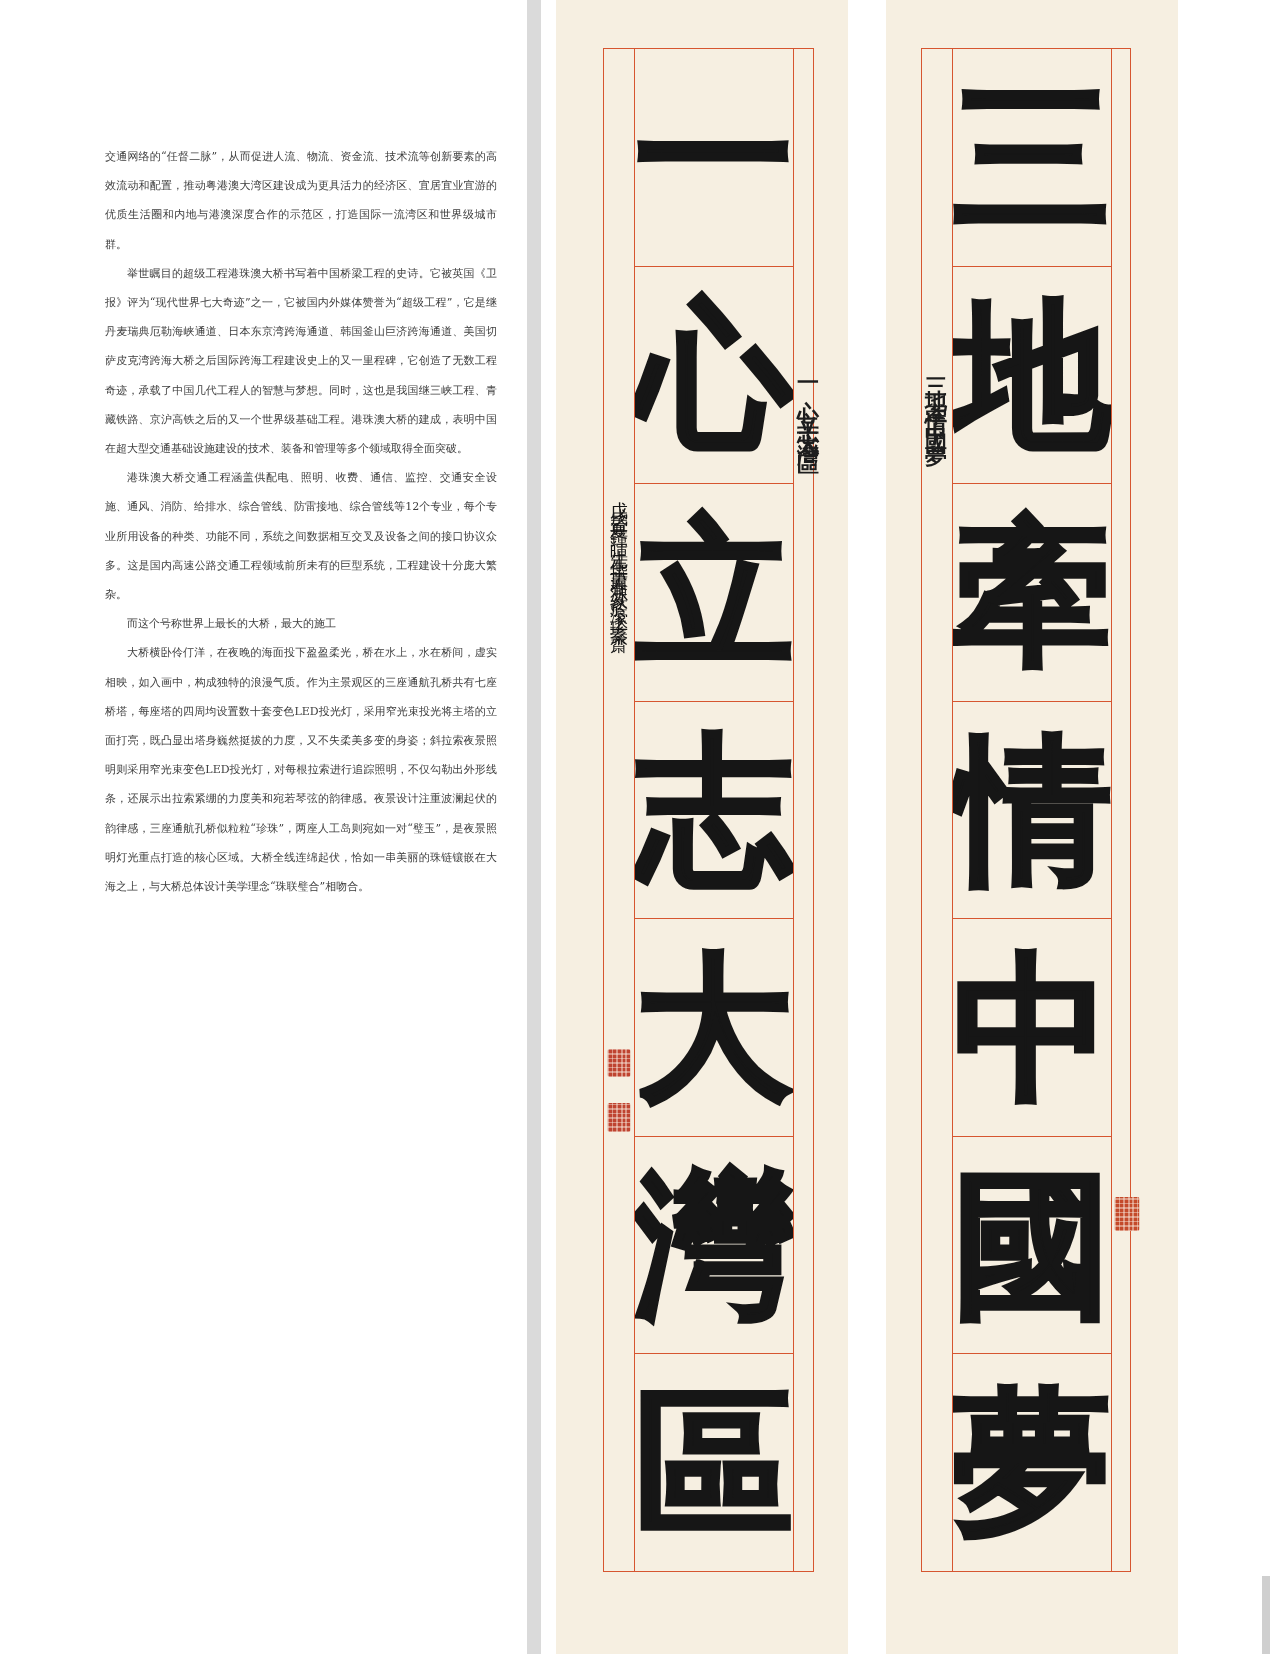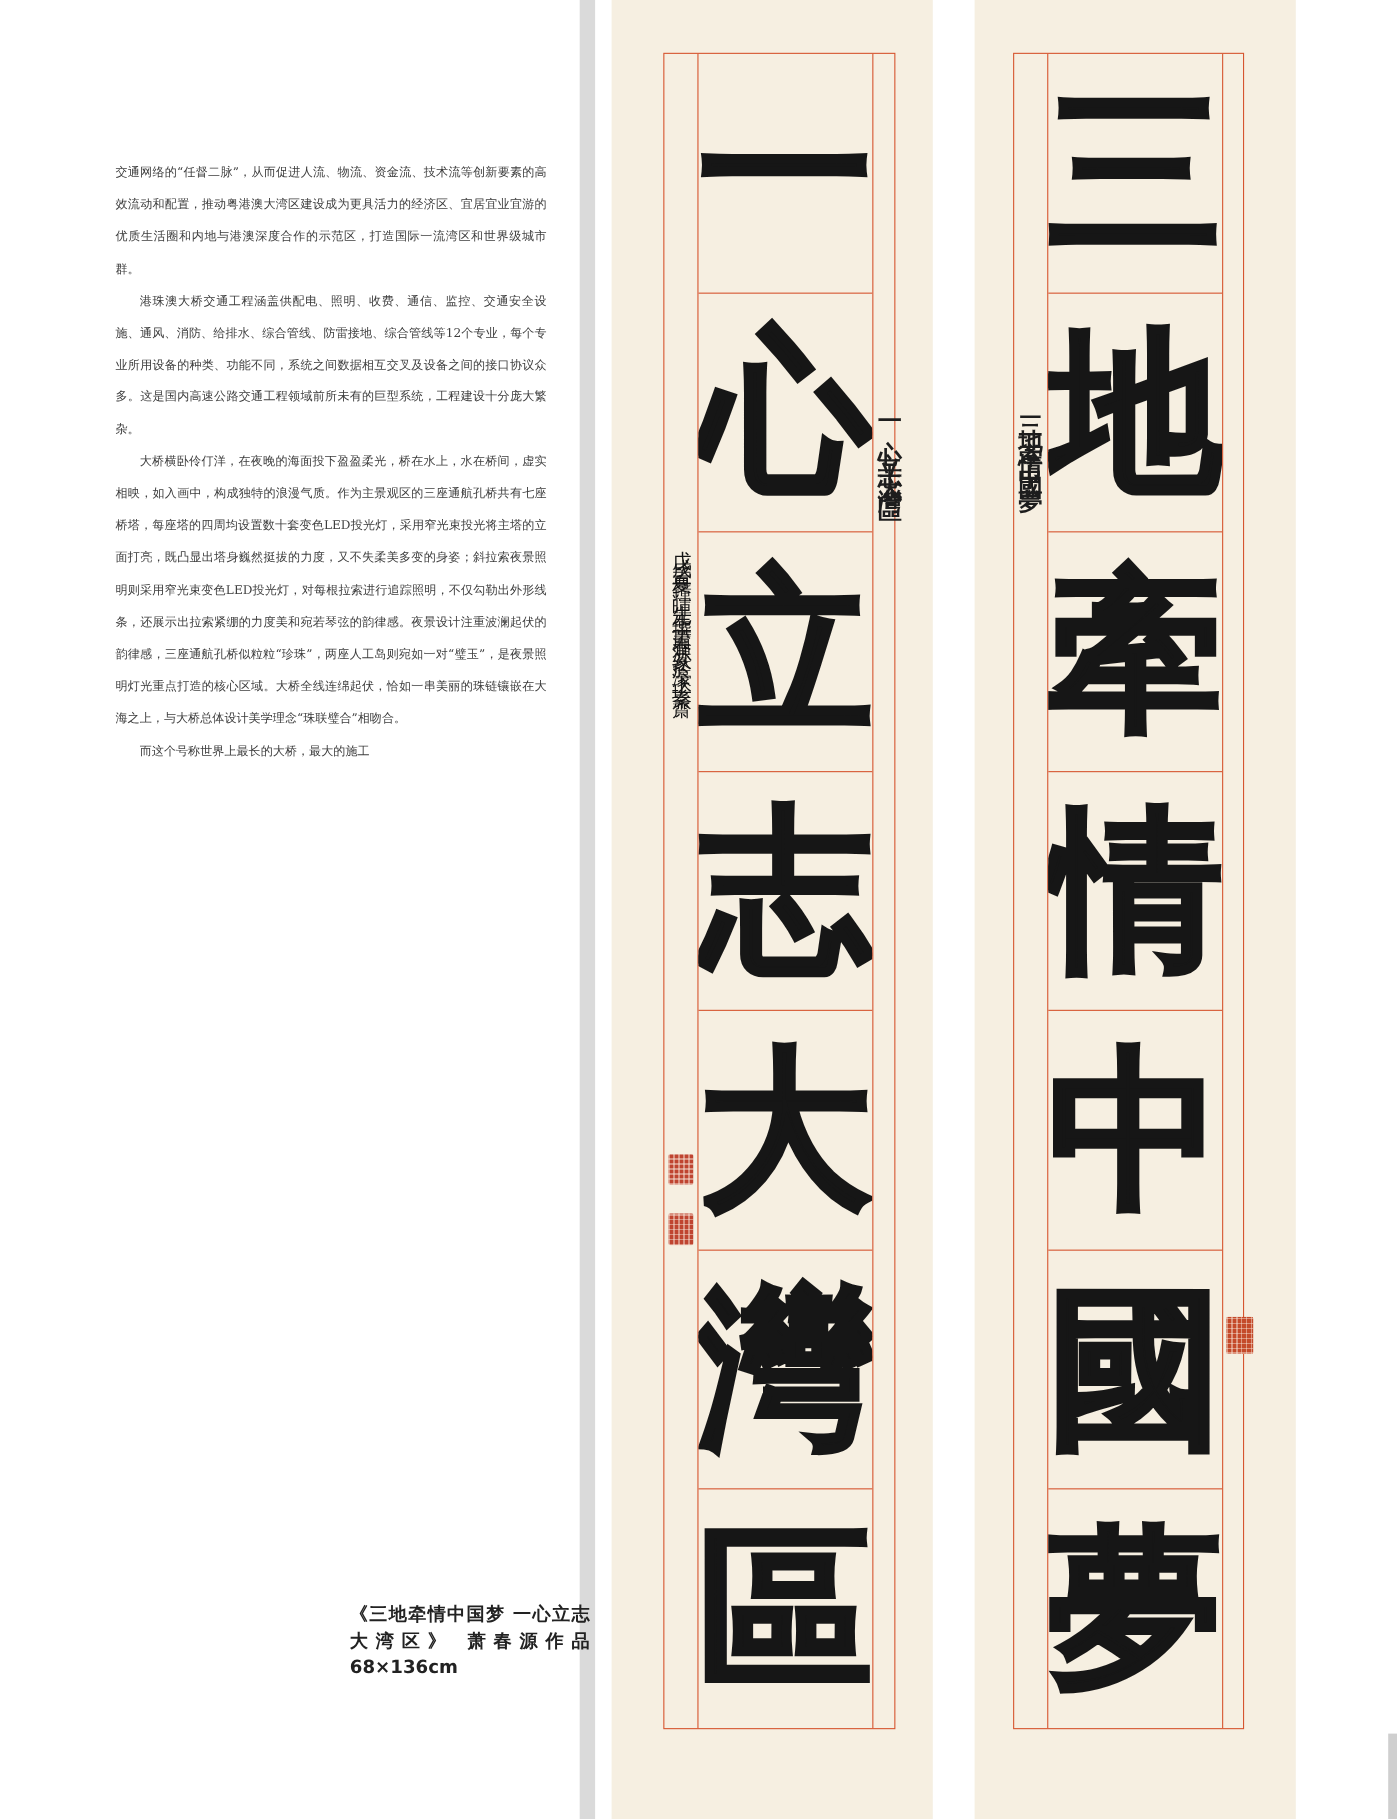--- a/index.html
+++ b/index.html
@@ -62,26 +62,26 @@
 </head>
 <body>
 
 <div class="page">
 
   <div class="gutter-left"></div>
   <div class="gutter-br"></div>
 
   <div class="article">
     <p>交通网络的“任督二脉”，从而促进人流、物流、资金流、技术流等创新要素的高效流动和配置，推动粤港澳大湾区建设成为更具活力的经济区、宜居宜业宜游的优质生活圈和内地与港澳深度合作的示范区，打造国际一流湾区和世界级城市群。</p>
+    <p class="indent">举世瞩目的超级工程港珠澳大桥书写着中国桥梁工程的史诗。它被英国《卫报》评为“现代世界七大奇迹”之一，它被国内外媒体赞誉为“超级工程”，它是继丹麦瑞典厄勒海峡通道、日本东京湾跨海通道、韩国釜山巨济跨海通道、美国切萨皮克湾跨海大桥之后国际跨海工程建设史上的又一里程碑，它创造了无数工程奇迹，承载了中国几代工程人的智慧与梦想。同时，这也是我国继三峡工程、青藏铁路、京沪高铁之后的又一个世界级基础工程。港珠澳大桥的建成，表明中国在超大型交通基础设施建设的技术、装备和管理等多个领域取得全面突破。</p>
     <p class="indent">港珠澳大桥交通工程涵盖供配电、照明、收费、通信、监控、交通安全设施、通风、消防、给排水、综合管线、防雷接地、综合管线等12个专业，每个专业所用设备的种类、功能不同，系统之间数据相互交叉及设备之间的接口协议众多。这是国内高速公路交通工程领域前所未有的巨型系统，工程建设十分庞大繁杂。</p>
+    <p class="indent">而这个号称世界上最长的大桥，最大的施工</p>
     <p class="indent">大桥横卧伶仃洋，在夜晚的海面投下盈盈柔光，桥在水上，水在桥间，虚实相映，如入画中，构成独特的浪漫气质。作为主景观区的三座通航孔桥共有七座桥塔，每座塔的四周均设置数十套变色LED投光灯，采用窄光束投光将主塔的立面打亮，既凸显出塔身巍然挺拔的力度，又不失柔美多变的身姿；斜拉索夜景照明则采用窄光束变色LED投光灯，对每根拉索进行追踪照明，不仅勾勒出外形线条，还展示出拉索紧绷的力度美和宛若琴弦的韵律感。夜景设计注重波澜起伏的韵律感，三座通航孔桥似粒粒“珍珠”，两座人工岛则宛如一对“璧玉”，是夜景照明灯光重点打造的核心区域。大桥全线连绵起伏，恰如一串美丽的珠链镶嵌在大海之上，与大桥总体设计美学理念“珠联璧合”相吻合。</p>
-    <p class="indent">而这个号称世界上最长的大桥，最大的施工</p>
   </div>
 
-  <div class="caption">《三地牵情中国梦 一心立志大湾区》 萧春源作品 68×136cm</div>
 
   <div class="paper paper-mid">
     <div class="frame frame-mid">
       <div class="col-narrow col-left-b">
         <div class="vtext signature">戊戌孟夏鐘一暉先生撰蕭春源篆於濠上珍秦齋</div>
         <div class="seal seal-a"></div>
         <div class="seal seal-b"></div>
       </div>
       <div class="col-main">
         <div class="cell">

